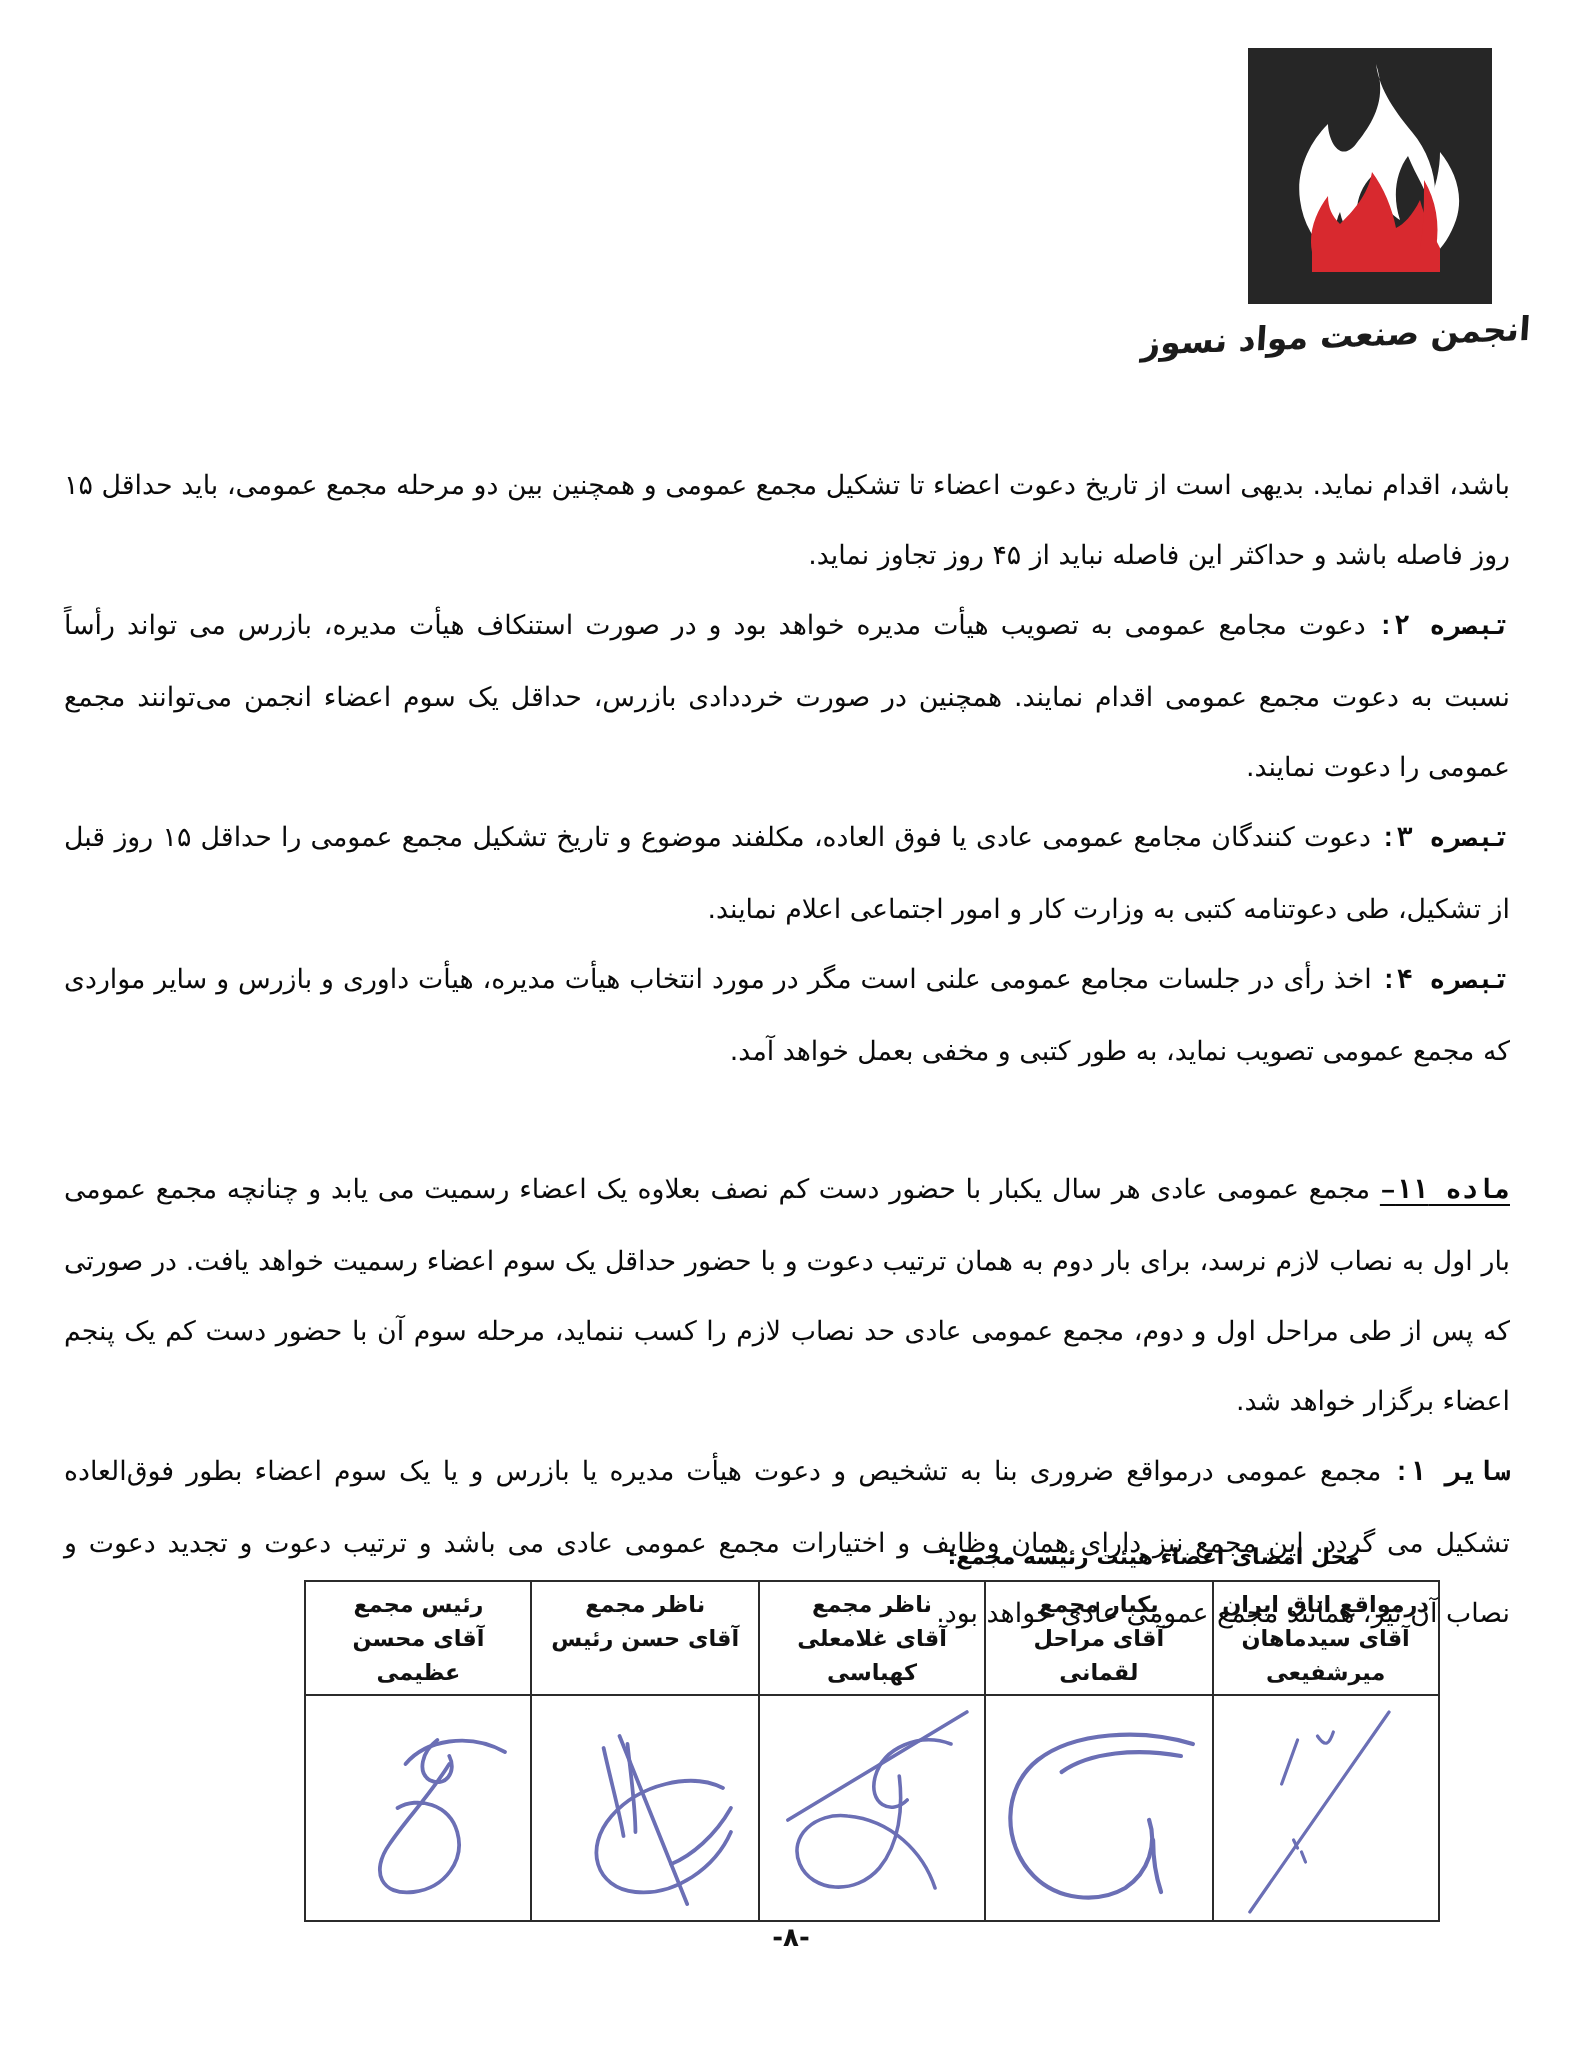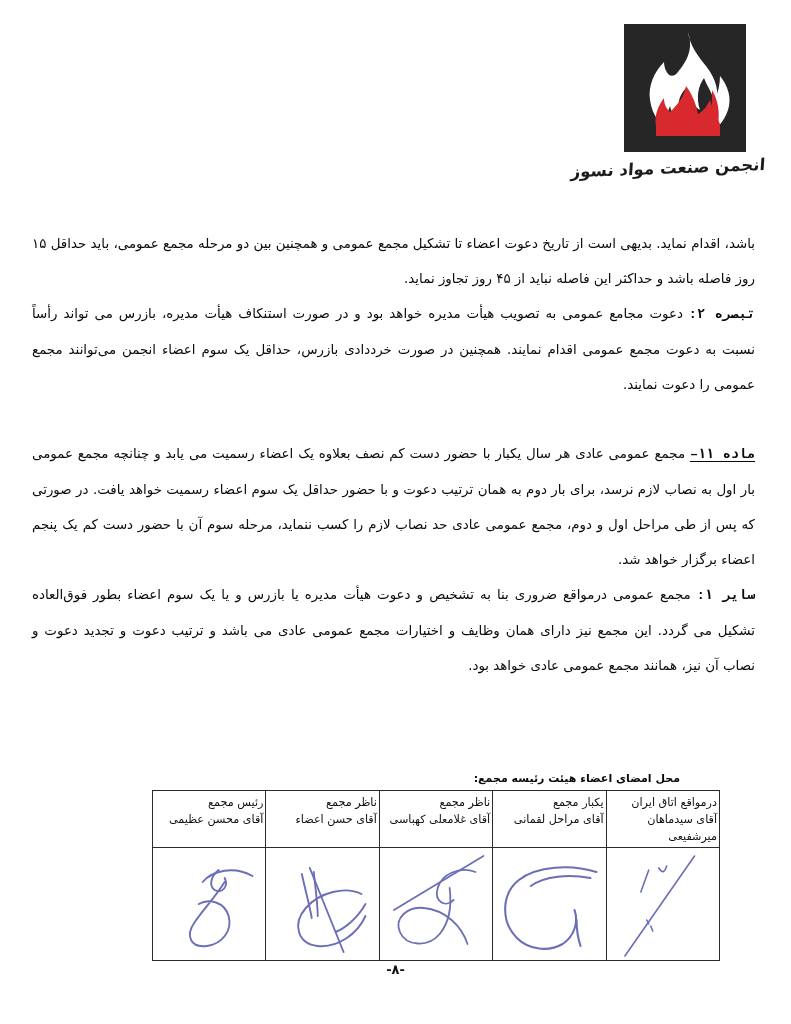--- a/index.html
+++ b/index.html
@@ -100,25 +100,26 @@
     border-collapse: collapse;
     table-layout: fixed;
   }
   #sig-table td {
     border: 1px solid #2b2b2b;
     vertical-align: top;
     padding: 0;
   }
   .sig-head-cell {
     height: 40px;
-    text-align: right;
+    text-align: center;
     font-size: 11.2px;
     line-height: 17px;
     padding: 3px 2px 2px 2px !important;
     color: #111;
+    font-weight: bold;
   }
   .sig-head-cell .role { display: block; }
   .sig-head-cell .person { display: block; }
   .sig-cell {
     height: 112px;
     position: relative;
   }
   .sig-cell svg {
     position: absolute;
     inset: 0;
@@ -169,21 +170,27 @@
 <div id="doc-body">
 
   <p class="para">
     <span>باشد، اقدام نماید. بدیهی است از تاریخ دعوت اعضاء تا تشکیل مجمع عمومی و همچنین بین دو مرحله مجمع عمومی، باید حداقل ۱۵ روز فاصله باشد و حداکثر این فاصله نباید از ۴۵ روز تجاوز نماید.</span>
   </p>
 
   <p class="para">
     <span class="lbl">تبصره ۲:</span><span> دعوت مجامع عمومی به تصویب هیأت مدیره خواهد بود و در صورت استنکاف هیأت مدیره، بازرس می تواند رأساً نسبت به دعوت مجمع عمومی اقدام نمایند. همچنین در صورت خرددادی بازرس، حداقل یک سوم اعضاء انجمن می‌توانند مجمع عمومی را دعوت نمایند.</span>
   </p>
 
-
+  <p class="para">
+    <span class="lbl">تبصره ۳:</span><span> دعوت کنندگان مجامع عمومی عادی یا فوق العاده، مکلفند موضوع و تاریخ تشکیل مجمع عمومی را حداقل ۱۵ روز قبل از تشکیل، طی دعوتنامه کتبی به وزارت کار و امور اجتماعی اعلام نمایند.</span>
+  </p>
+
+  <p class="para">
+    <span class="lbl">تبصره ۴:</span><span> اخذ رأی در جلسات مجامع عمومی علنی است مگر در مورد انتخاب هیأت مدیره، هیأت داوری و بازرس و سایر مواردی که مجمع عمومی تصویب نماید، به طور کتبی و مخفی بعمل خواهد آمد.</span>
+  </p>
 
   <div class="gap-big"></div>
 
   <p class="para">
     <span class="article-head">ماده ۱۱–</span><span> مجمع عمومی عادی هر سال یکبار با حضور دست کم نصف بعلاوه یک اعضاء رسمیت می یابد و چنانچه مجمع عمومی بار اول به نصاب لازم نرسد، برای بار دوم به همان ترتیب دعوت و با حضور حداقل یک سوم اعضاء رسمیت خواهد یافت. در صورتی که پس از طی مراحل اول و دوم، مجمع عمومی عادی حد نصاب لازم را کسب ننماید، مرحله سوم آن با حضور دست کم یک پنجم اعضاء برگزار خواهد شد.</span>
   </p>
 
   <p class="para">
     <span class="lbl">سایر ۱:</span><span> مجمع عمومی درمواقع ضروری بنا به تشخیص و دعوت هیأت مدیره یا بازرس و یا یک سوم اعضاء بطور فوق‌العاده تشکیل می گردد. این مجمع نیز دارای همان وظایف و اختیارات مجمع عمومی عادی می باشد و ترتیب دعوت و تجدید دعوت و نصاب آن نیز، همانند مجمع عمومی عادی خواهد بود.</span>
   </p>
@@ -204,21 +211,21 @@
       <td class="sig-head-cell">
         <span class="role">یکبار مجمع</span>
         <span class="person">آقای مراحل لقمانی</span>
       </td>
       <td class="sig-head-cell">
         <span class="role">ناظر مجمع</span>
         <span class="person">آقای غلامعلی کهباسی</span>
       </td>
       <td class="sig-head-cell">
         <span class="role">ناظر مجمع</span>
-        <span class="person">آقای حسن اعضاء</span>
+        <span class="person">آقای حسن رئیس</span>
       </td>
       <td class="sig-head-cell">
         <span class="role">رئیس مجمع</span>
         <span class="person">آقای محسن عظیمی</span>
       </td>
     </tr>
     <tr>
       <td class="sig-cell">
         <svg viewBox="0 0 113 112" preserveAspectRatio="none" aria-hidden="true">
           <g fill="none" stroke="#6b6fb5" stroke-width="1.6" stroke-linecap="round">

